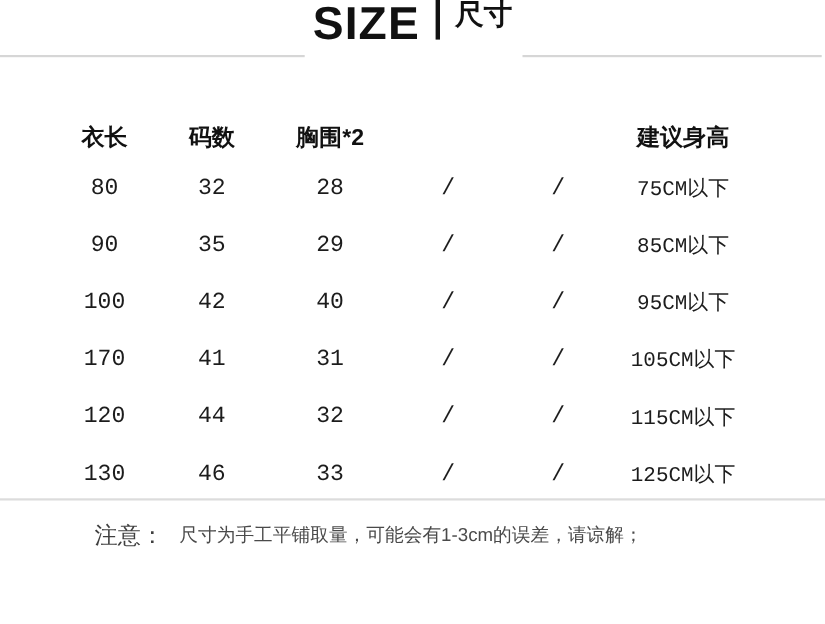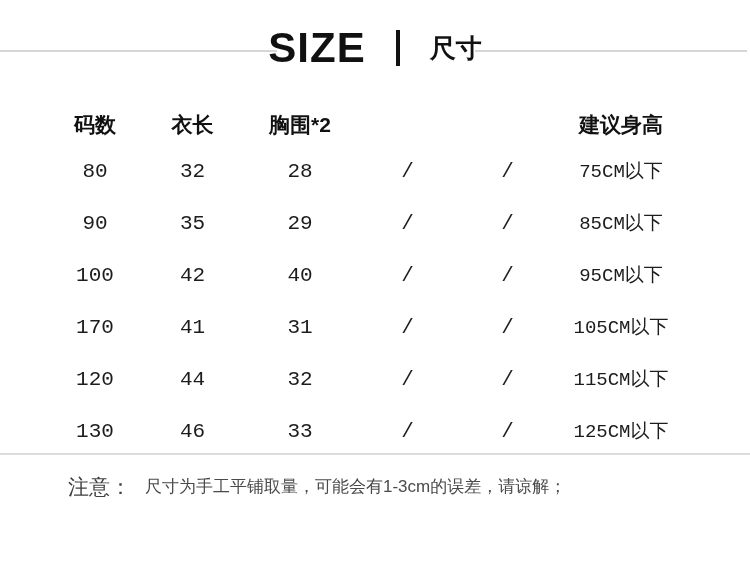--- a/index.html
+++ b/index.html
@@ -18,23 +18,22 @@
   }
 
   
   .title-wrap {
     position: absolute;
     top: 0;
     left: 0;
     right: 0;
     height: 96px;
     display: flex;
-    align-items: center;
+    align-items: flex-start;
     justify-content: center;
-    gap: 16px;
   }
   .t-en {
     font-size: 42px;
     font-weight: bold;
     letter-spacing: 1px;
     color: #111111;
     line-height: 1;
   }
   .t-bar {
     display: inline-block;
@@ -103,20 +102,21 @@
     left: 68px;
     display: flex;
     align-items: center;
     gap: 14px;
   }
   .note-label {
     font-size: 21px;
     font-weight: 500;
     color: #3f3f3f;
     white-space: nowrap;
+    margin-left: 18px;
   }
   .note-line {
     height: 34px;
     line-height: 34px;
     font-size: 17px;
     color: #4a4a4a;
     white-space: nowrap;
     text-align: center;
   }
 </style>
@@ -129,22 +129,22 @@
   <div class="rule rule-right"></div>
 
   <div class="title-wrap">
     <span class="t-en">SIZE</span>
     <span class="t-bar"></span>
     <span class="t-zh">尺寸</span>
   </div>
 
   <div class="size-table">
 
+    <div class="cell th">衣长</div>
     <div class="cell th">码数</div>
-    <div class="cell th">衣长</div>
     <div class="cell th">胸围*2</div>
     <div class="cell th"></div>
     <div class="cell th"></div>
     <div class="cell th">建议身高</div>
 
     <div class="cell td">80</div>
     <div class="cell td">32</div>
     <div class="cell td">28</div>
     <div class="cell td">/</div>
     <div class="cell td">/</div>

